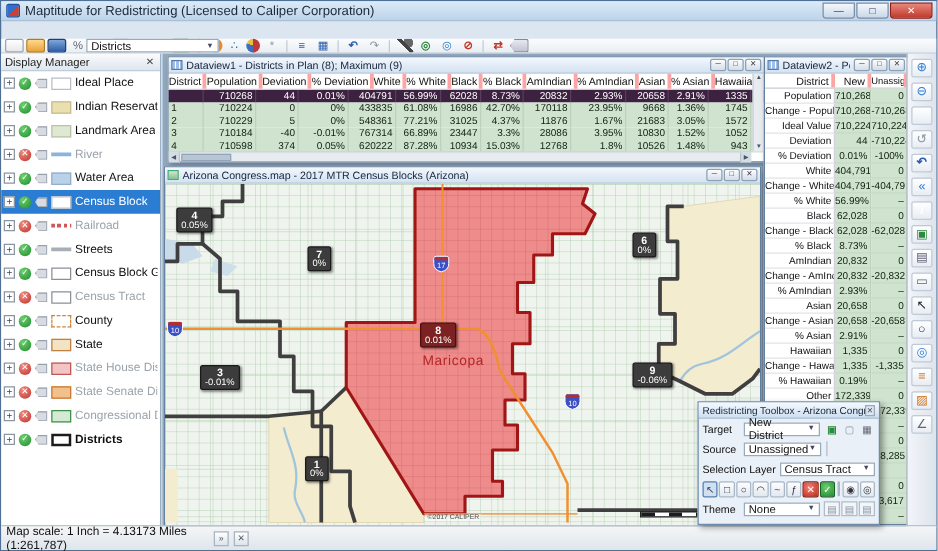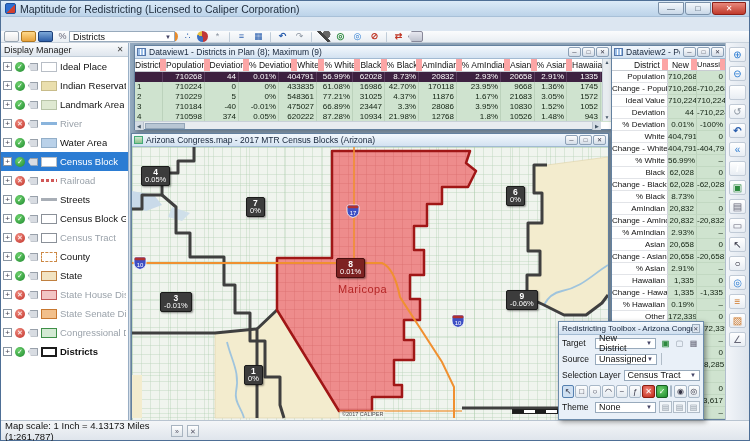--- a/index.html
+++ b/index.html
@@ -89,21 +89,21 @@
   .win{position:absolute;background:#fff;border:1px solid #64819f;box-shadow:2px 2px 5px rgba(0,0,0,.35);}
   .wtb{height:13px;background:linear-gradient(#f3f8fd,#d3e2f1);border-bottom:1px solid #a2bad2;display:flex;align-items:center;padding:0 2px;gap:3px;}
   .wtb .wttl{font-size:8.5px;color:#15243a;white-space:nowrap;overflow:hidden;}
   .wtb .mini-ico{width:9px;height:8px;flex:none;border:1px solid #4a7;background:linear-gradient(#cfe8cf,#8cc08c);}
   .wtb .mini-ico.tbl{background:repeating-linear-gradient(90deg,#9ec0e8 0 2px,#fff 2px 3px);border-color:#57a;}
   .wbtns{margin-left:auto;display:flex;gap:1px;flex:none;}
   .swb{width:13px;height:10px;border:1px solid #8ca0b6;border-radius:2px;background:linear-gradient(#fdfdfd,#d4dde8);font-size:6px;line-height:9px;text-align:center;color:#334;}
 
   
   .grid-hd{display:flex;height:13px;border-bottom:1px solid #c8ccd2;background:#fff;}
-  .grid-hd .hc{font-size:8.5px;color:#111;border-right:6px solid #fca5a5;text-align:right;padding:1px 2px 0 0;overflow:hidden;white-space:nowrap;}
+  .grid-hd .hc{font-size:8.5px;color:#111;border-right:3px solid #fca5a5;text-align:right;padding:1px 2px 0 0;overflow:hidden;white-space:nowrap;}
   .grow{display:flex;height:10px;background:#cfe3cf;}
   .grow .c{font-size:8px;color:#102010;text-align:right;padding:0 2px 0 0;border-right:1px solid #bcd2bc;overflow:hidden;white-space:nowrap;line-height:10px;}
   .grow .c.left{text-align:left;padding-left:2px;}
   .grow.sel{background:#3d2140;}
   .grow.sel .c{color:#fff;border-right-color:#5a3c5e;}
   .hscroll{position:absolute;left:0;bottom:0;width:466px;height:8px;background:#e8ecf0;border-top:1px solid #c8d0d8;display:flex;align-items:center;}
   .hscroll .sa{width:9px;height:8px;font-size:5px;text-align:center;line-height:8px;background:#d4dce4;border-right:1px solid #b8c2cc;color:#456;}
   .hscroll .thumb{width:40px;height:6px;background:#b8c6d4;border:1px solid #93a5b8;margin-left:1px;}
   .vscroll{position:absolute;right:0;top:13px;width:9px;bottom:8px;background:#e8ecf0;border-left:1px solid #c8d0d8;display:flex;flex-direction:column;justify-content:space-between;align-items:center;}
   .vscroll .sa{font-size:5px;color:#456;line-height:7px;}
@@ -414,40 +414,40 @@
           <span class="c" style="width:34px">21683</span>
           <span class="c" style="width:32px">3.05%</span>
           <span class="c" style="width:34px">1572</span>
         </div>
 
         <div class="grow">
           <span class="c left" style="width:28px">3</span>
           <span class="c" style="width:42px">710184</span>
           <span class="c" style="width:34px">-40</span>
           <span class="c" style="width:40px">-0.01%</span>
-          <span class="c" style="width:38px">475027</span>
+          <span class="c" style="width:38px">767314</span>
           <span class="c" style="width:36px">66.89%</span>
           <span class="c" style="width:32px">23447</span>
           <span class="c" style="width:34px">3.3%</span>
           <span class="c" style="width:38px">28086</span>
           <span class="c" style="width:44px">3.95%</span>
           <span class="c" style="width:34px">10830</span>
           <span class="c" style="width:32px">1.52%</span>
           <span class="c" style="width:34px">1052</span>
         </div>
 
         <div class="grow">
           <span class="c left" style="width:28px">4</span>
           <span class="c" style="width:42px">710598</span>
           <span class="c" style="width:34px">374</span>
           <span class="c" style="width:40px">0.05%</span>
           <span class="c" style="width:38px">620222</span>
           <span class="c" style="width:36px">87.28%</span>
           <span class="c" style="width:32px">10934</span>
-          <span class="c" style="width:34px">21.98%</span>
+          <span class="c" style="width:34px">15.03%</span>
           <span class="c" style="width:38px">12768</span>
           <span class="c" style="width:44px">1.8%</span>
           <span class="c" style="width:34px">10526</span>
           <span class="c" style="width:32px">1.48%</span>
           <span class="c" style="width:34px">943</span>
         </div>
       </div>
     <div class="hscroll">
       <span class="sa">◀</span>
       <span class="thumb"></span>

